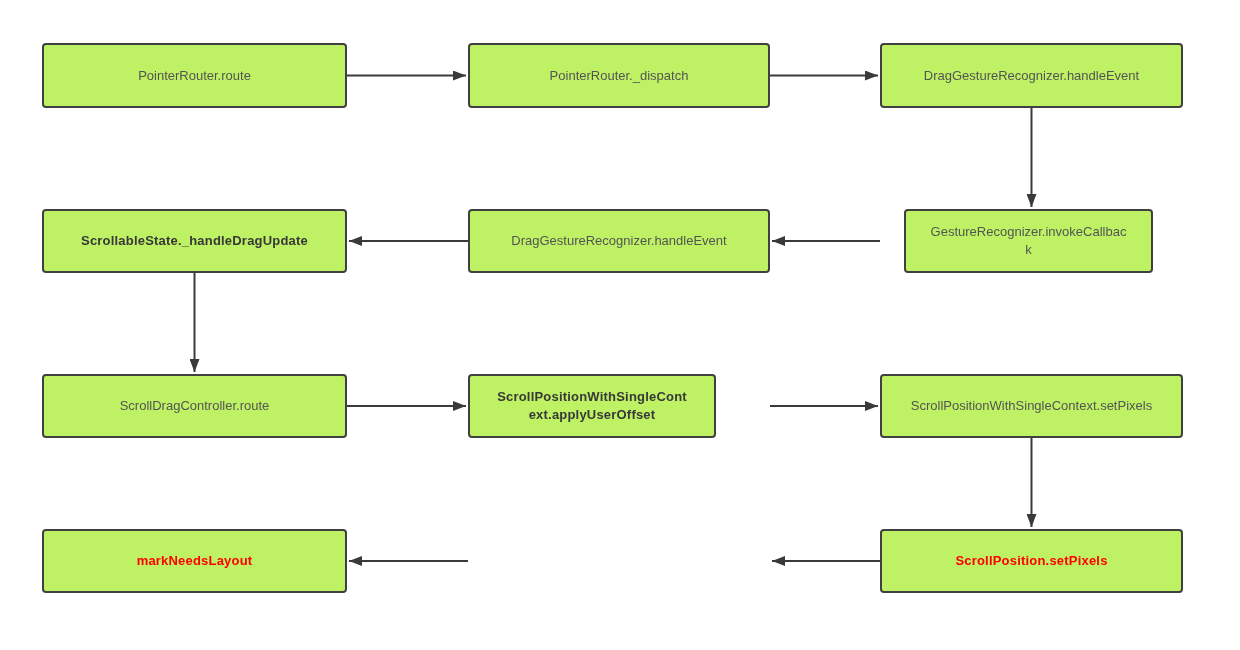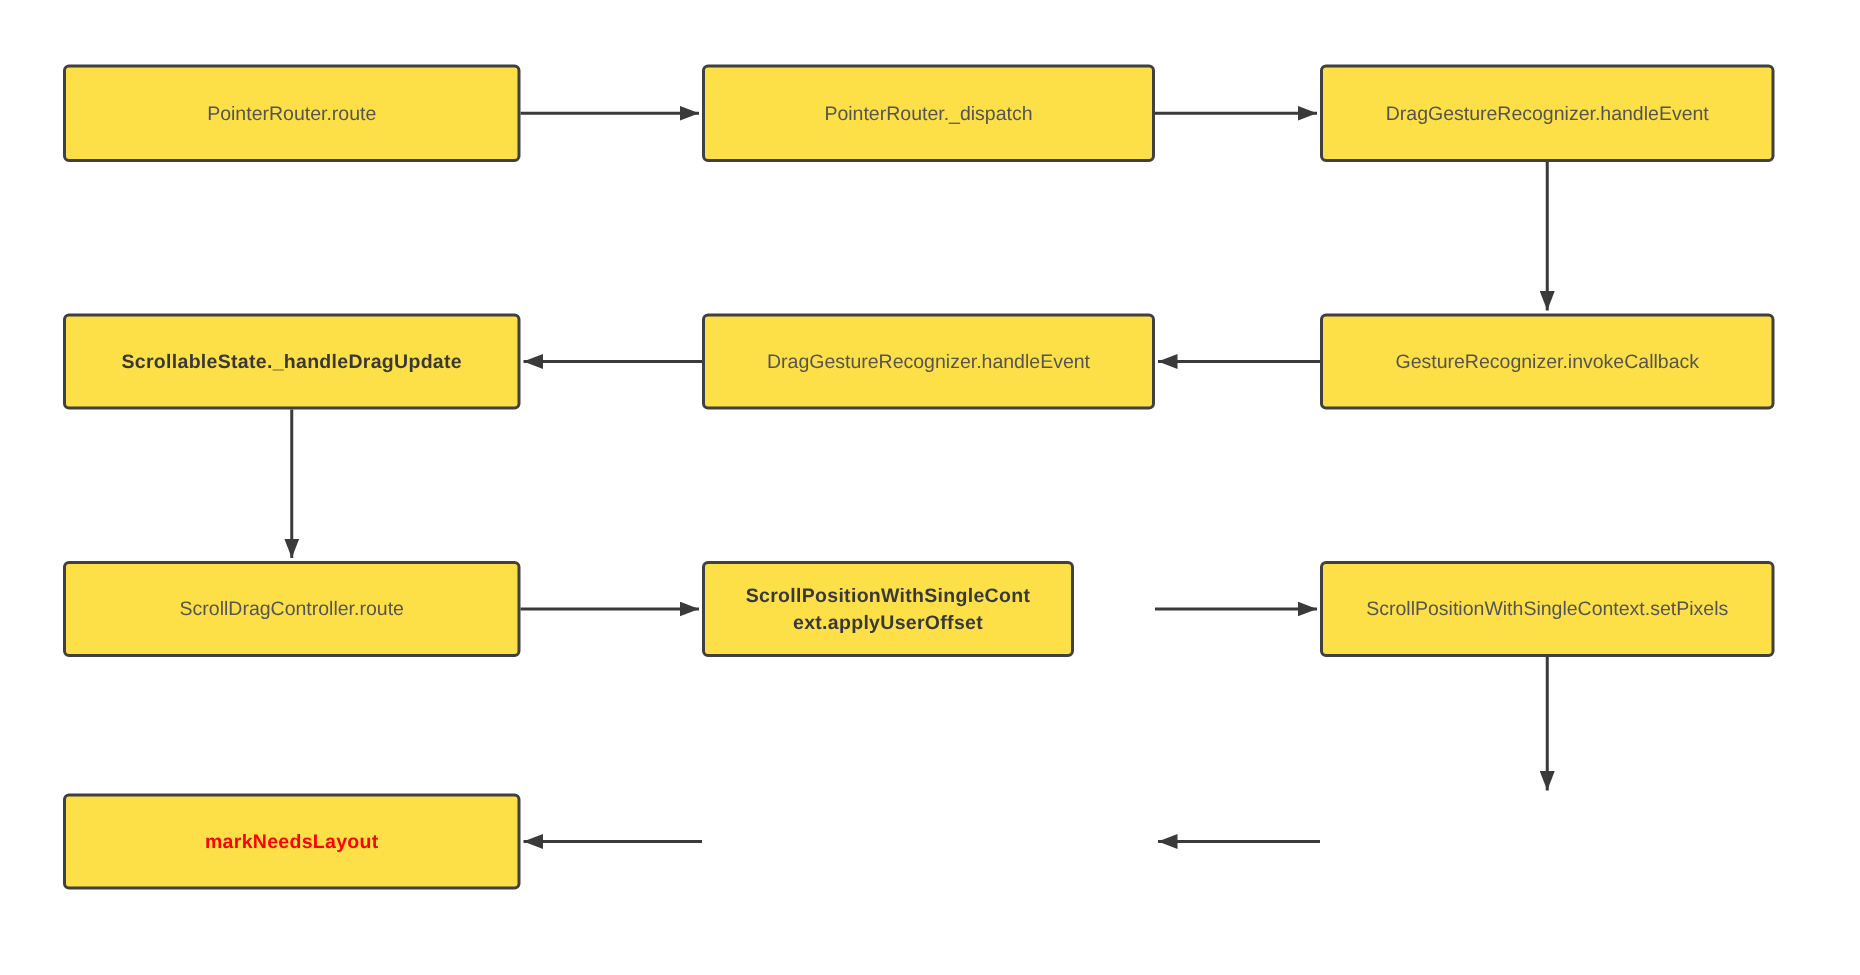--- a/index.html
+++ b/index.html
@@ -19,21 +19,21 @@
     left: 0; top: 0;
     width: 1240px; height: 650px;
     pointer-events: none;
   }
   .node {
     position: absolute;
     display: flex;
     align-items: center;
     justify-content: center;
     text-align: center;
-    background: #fde047;
+    background: #bef264;
     border: 2px solid #404040;
     border-radius: 4px;
     color: #545454;
     font-size: 13px;
     line-height: 1.35;
     padding: 4px 24px;
   }
   .node span {
     display: inline-block;
     max-width: 100%;
@@ -91,35 +91,38 @@
   </div>
 
   <div class="node bold" style="left:42px;top:209px;width:305px;height:64px">
     <span>ScrollableState._handleDragUpdate</span>
   </div>
 
   <div class="node" style="left:468px;top:209px;width:302px;height:64px">
     <span>DragGestureRecognizer.handleEvent</span>
   </div>
 
-  <div class="node" style="left:880px;top:209px;width:303px;height:64px">
+  <div class="node" style="left:904px;top:209px;width:249px;height:64px">
     <span>GestureRecognizer.invokeCallback</span>
   </div>
 
   <div class="node" style="left:42px;top:374px;width:305px;height:64px">
     <span>ScrollDragController.route</span>
   </div>
 
   <div class="node bold" style="left:468px;top:374px;width:248px;height:64px">
     <span>ScrollPositionWithSingleContext.applyUserOffset</span>
   </div>
 
   <div class="node" style="left:880px;top:374px;width:303px;height:64px">
     <span>ScrollPositionWithSingleContext.setPixels</span>
   </div>
 
   <div class="node bold-red" style="left:42px;top:529px;width:305px;height:64px">
     <span>markNeedsLayout</span>
   </div>
 
 
+  <div class="node bold-red" style="left:880px;top:529px;width:303px;height:64px">
+    <span>ScrollPosition.setPixels</span>
+  </div>
 
 </div>
 
 </body></html>

